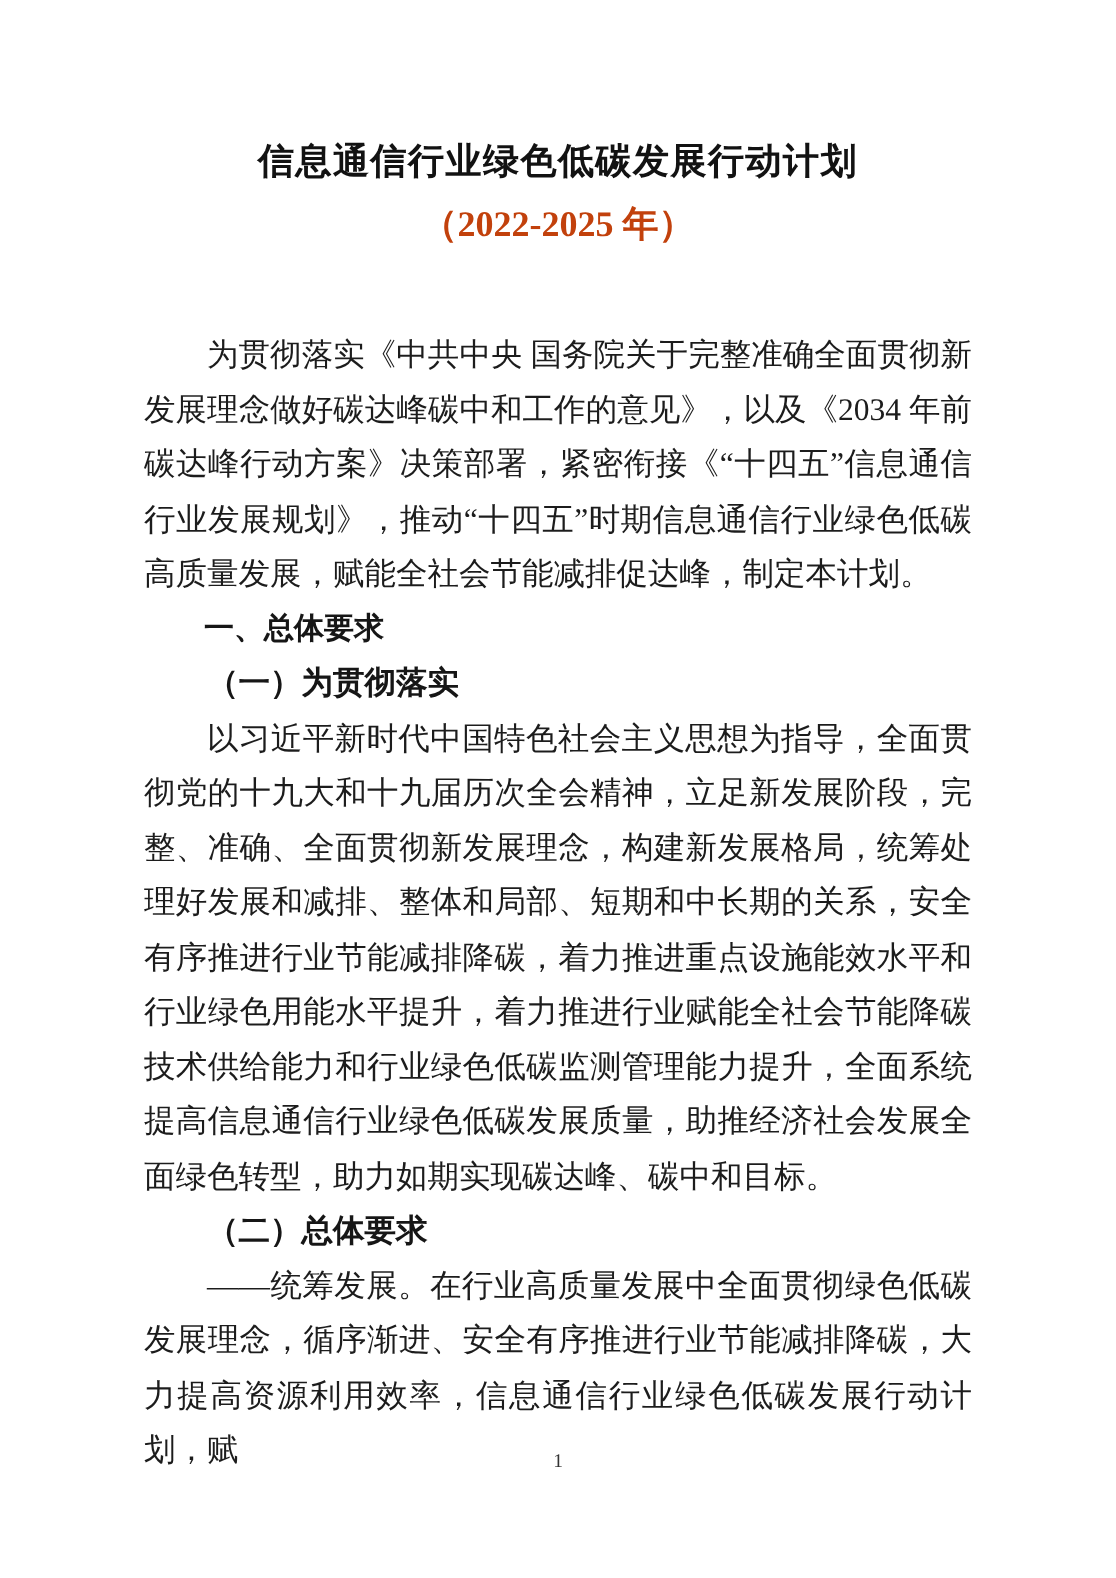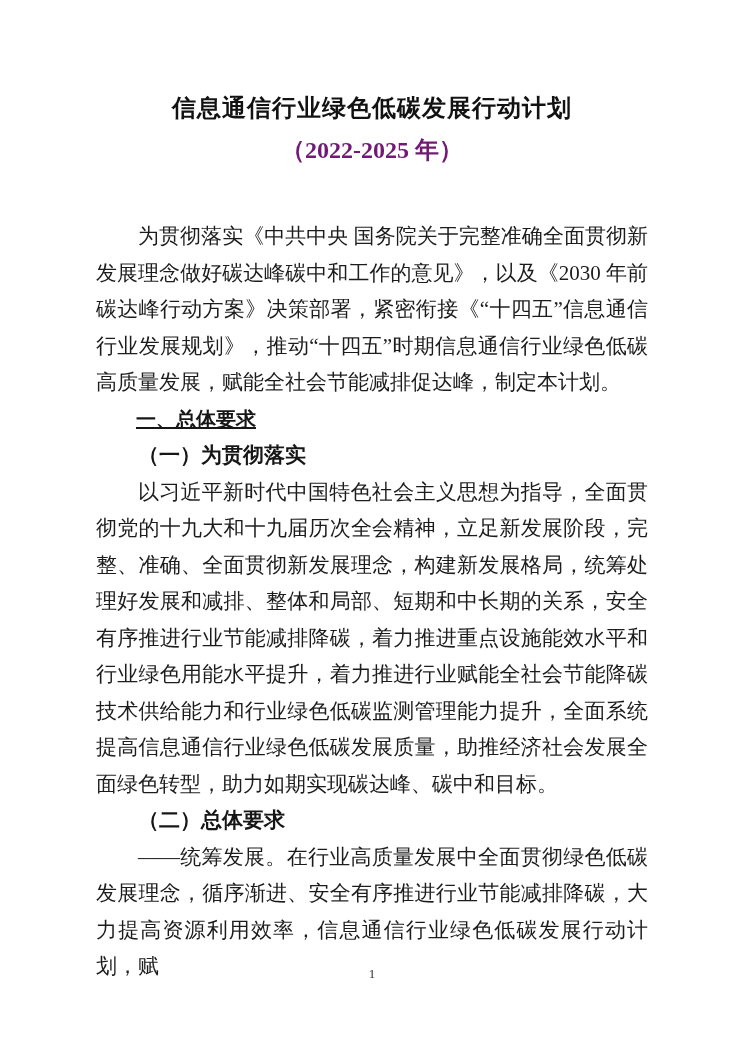--- a/index.html
+++ b/index.html
@@ -30,41 +30,40 @@
     line-height: 40px;
     color: #121212;
     letter-spacing: 1px;
   }
   .doc-subtitle {
     margin: 0 0 46px 0;
     font-size: 24px;
     font-weight: bold;
     text-align: center;
     line-height: 44px;
-    color: #701a75;
+    color: #c2410c;
   }
   .doc-body {
     font-size: 21px;
     line-height: 36.5px;
     text-align: justify;
     text-justify: inter-character;
   }
   .doc-body p {
     margin: 0;
     text-indent: 2em;
   }
   h2.sec-heading {
     margin: 0;
     font-size: 20px;
     font-weight: bold;
     font-family: "Liberation Sans", "DejaVu Sans", sans-serif;
     line-height: 36.5px;
     text-indent: 2em;
     color: #161616;
-    text-decoration: underline;
   }
   h3.sub-heading {
     margin: 0;
     font-size: 21px;
     font-weight: bold;
     line-height: 36.5px;
     text-indent: 2em;
     color: #161616;
   }
   .principle-lead {
@@ -85,21 +84,21 @@
 <body>
 
 <div class="page">
 
   <h1 class="doc-title">信息通信行业绿色低碳发展行动计划</h1>
 
   <div class="doc-subtitle">（2022-2025 年）</div>
 
   <div class="doc-body">
 
-    <p>为贯彻落实《中共中央 国务院关于完整准确全面贯彻新发展理念做好碳达峰碳中和工作的意见》，以及《2030 年前碳达峰行动方案》决策部署，紧密衔接《“十四五”信息通信行业发展规划》，推动“十四五”时期信息通信行业绿色低碳高质量发展，赋能全社会节能减排促达峰，制定本计划。</p>
+    <p>为贯彻落实《中共中央 国务院关于完整准确全面贯彻新发展理念做好碳达峰碳中和工作的意见》，以及《2034 年前碳达峰行动方案》决策部署，紧密衔接《“十四五”信息通信行业发展规划》，推动“十四五”时期信息通信行业绿色低碳高质量发展，赋能全社会节能减排促达峰，制定本计划。</p>
 
     <h2 class="sec-heading">一、总体要求</h2>
 
     <h3 class="sub-heading">（一）为贯彻落实</h3>
 
     <p>以习近平新时代中国特色社会主义思想为指导，全面贯彻党的十九大和十九届历次全会精神，立足新发展阶段，完整、准确、全面贯彻新发展理念，构建新发展格局，统筹处理好发展和减排、整体和局部、短期和中长期的关系，安全有序推进行业节能减排降碳，着力推进重点设施能效水平和行业绿色用能水平提升，着力推进行业赋能全社会节能降碳技术供给能力和行业绿色低碳监测管理能力提升，全面系统提高信息通信行业绿色低碳发展质量，助推经济社会发展全面绿色转型，助力如期实现碳达峰、碳中和目标。</p>
 
     <h3 class="sub-heading">（二）总体要求</h3>
 
     <p><span class="principle-lead">——统筹发展。</span><span>在行业高质量发展中全面贯彻绿色低碳发展理念，循序渐进、安全有序推进行业节能减排降碳，大力提高资源利用效率，信息通信行业绿色低碳发展行动计划，赋</span></p>

